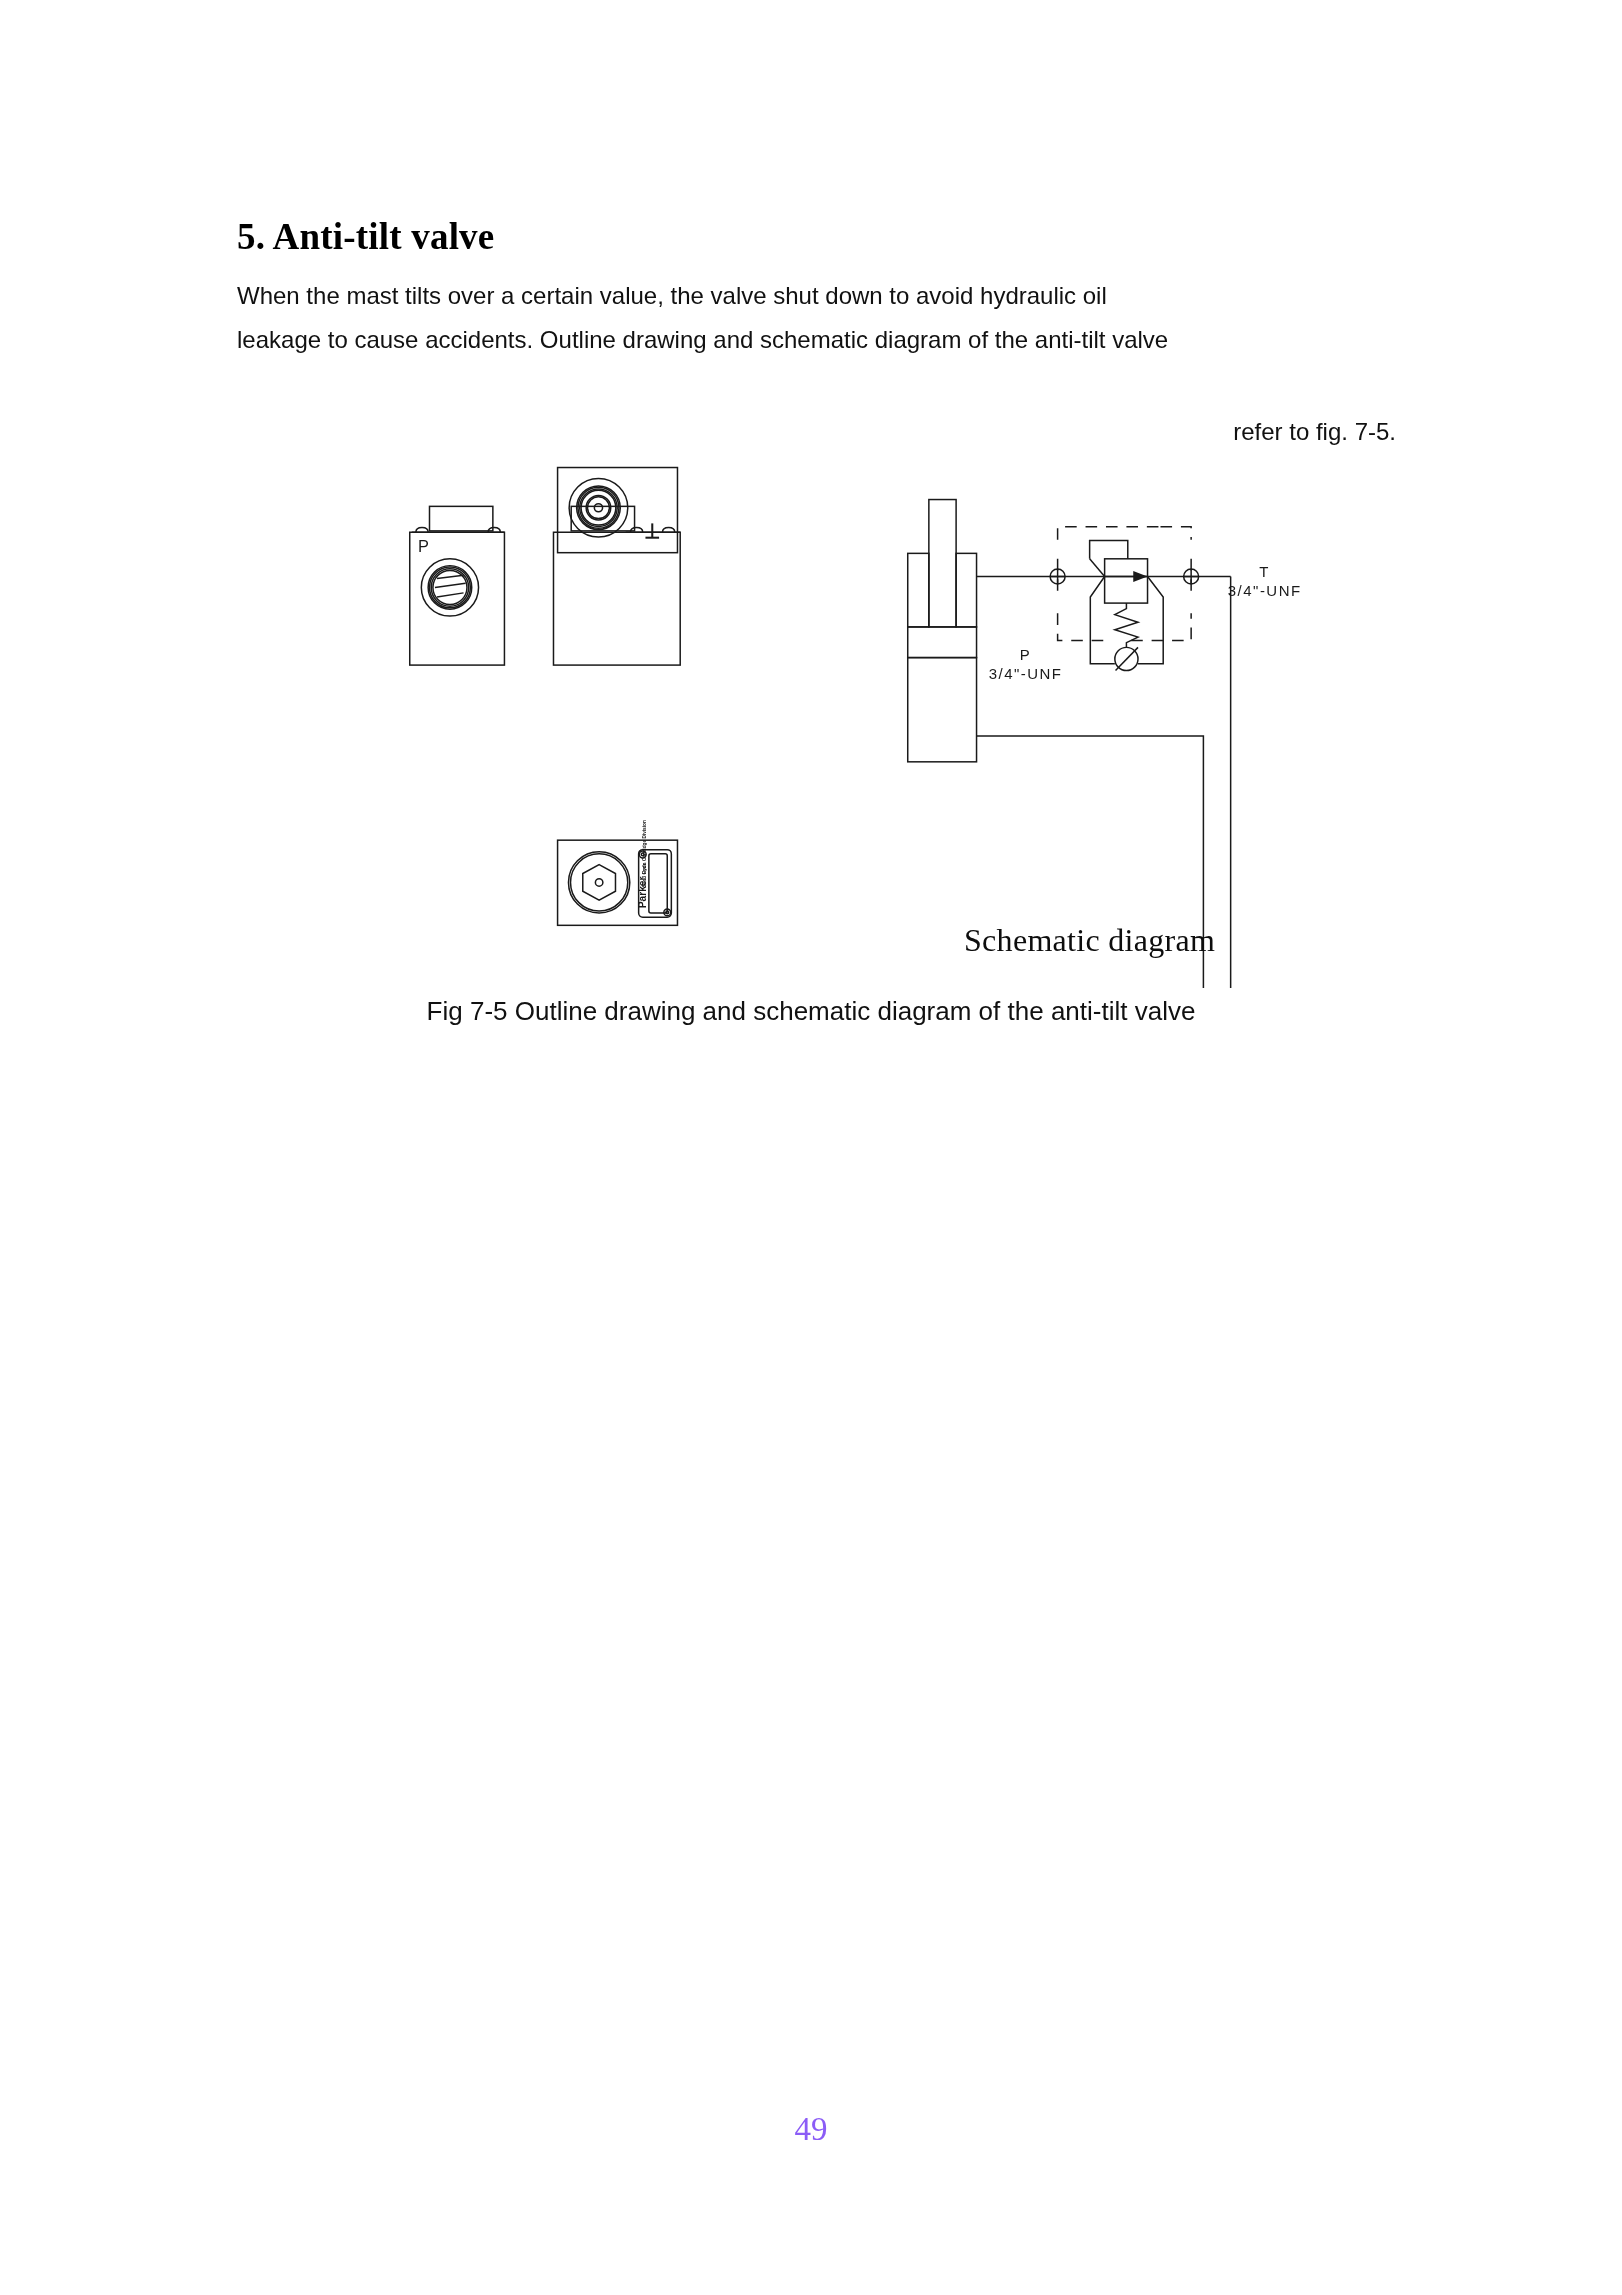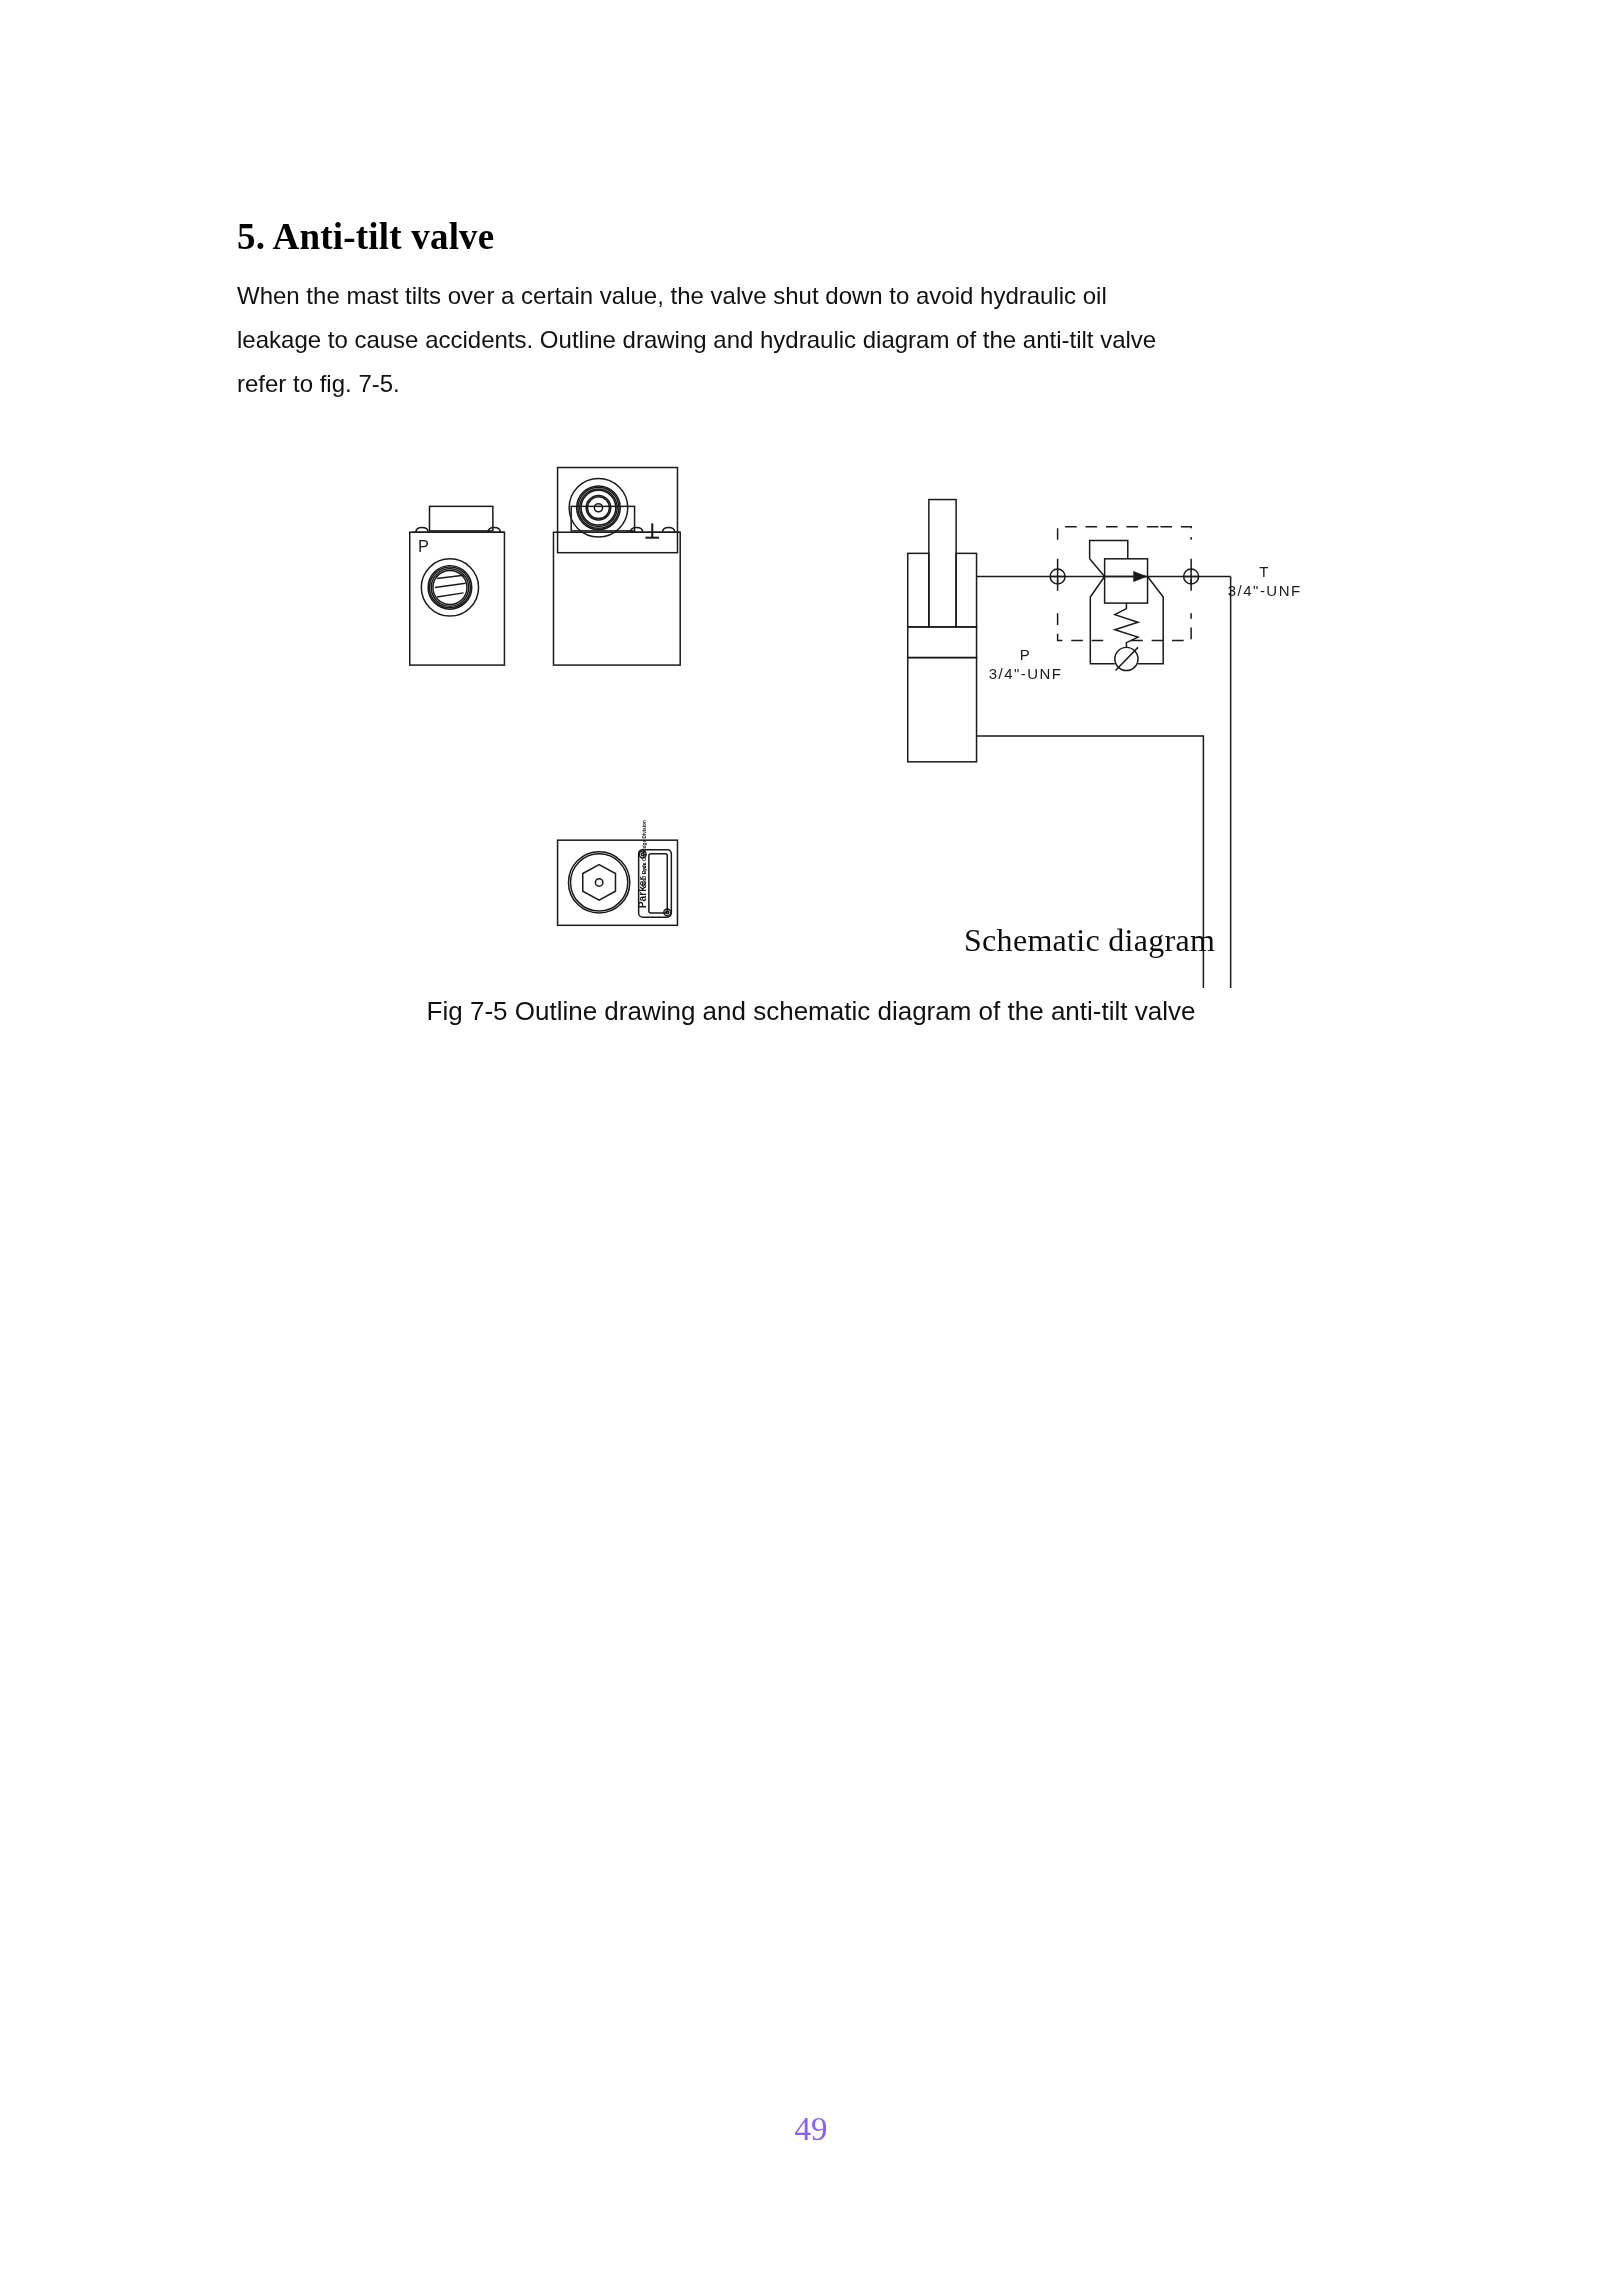--- a/index.html
+++ b/index.html
@@ -40,21 +40,22 @@
     top: 274px;
     width: 1159px;
     font-family: "Liberation Sans", sans-serif;
     font-size: 24px;
     line-height: 44px;
     text-align: justify;
     text-justify: inter-word;
     color: #111111;
   }
   .body-paragraph .last-line {
-    text-align: left;
+    text-align: right;
+    margin-top: 48px;
   }
 
   
   .figure {
     position: absolute;
     left: 0;
     top: 443px;
     width: 1622px;
     height: 545px;
   }
@@ -99,21 +100,21 @@
 </style>
 </head>
 <body>
 
 <div class="page">
 
   <h1 class="section-heading">5. Anti-tilt valve</h1>
 
   <div class="body-paragraph">
     <div>When the mast tilts over a certain value, the valve shut down to avoid hydraulic oil</div>
-    <div>leakage to cause accidents. Outline drawing and hydraulic diagram of the anti-tilt valve</div>
+    <div>leakage to cause accidents. Outline drawing and schematic diagram of the anti-tilt valve</div>
     <div class="last-line">refer to fig. 7-5.</div>
   </div>
 
   <div class="figure">
     <svg width="1622" height="545" viewBox="0 0 2380 800" xmlns="http://www.w3.org/2000/svg">
 
       <g fill="none" stroke="#1a1a1a" stroke-width="2.2" stroke-linejoin="miter" stroke-linecap="butt">
 
         <g>
           <rect x="818" y="36" width="176" height="125"></rect>

